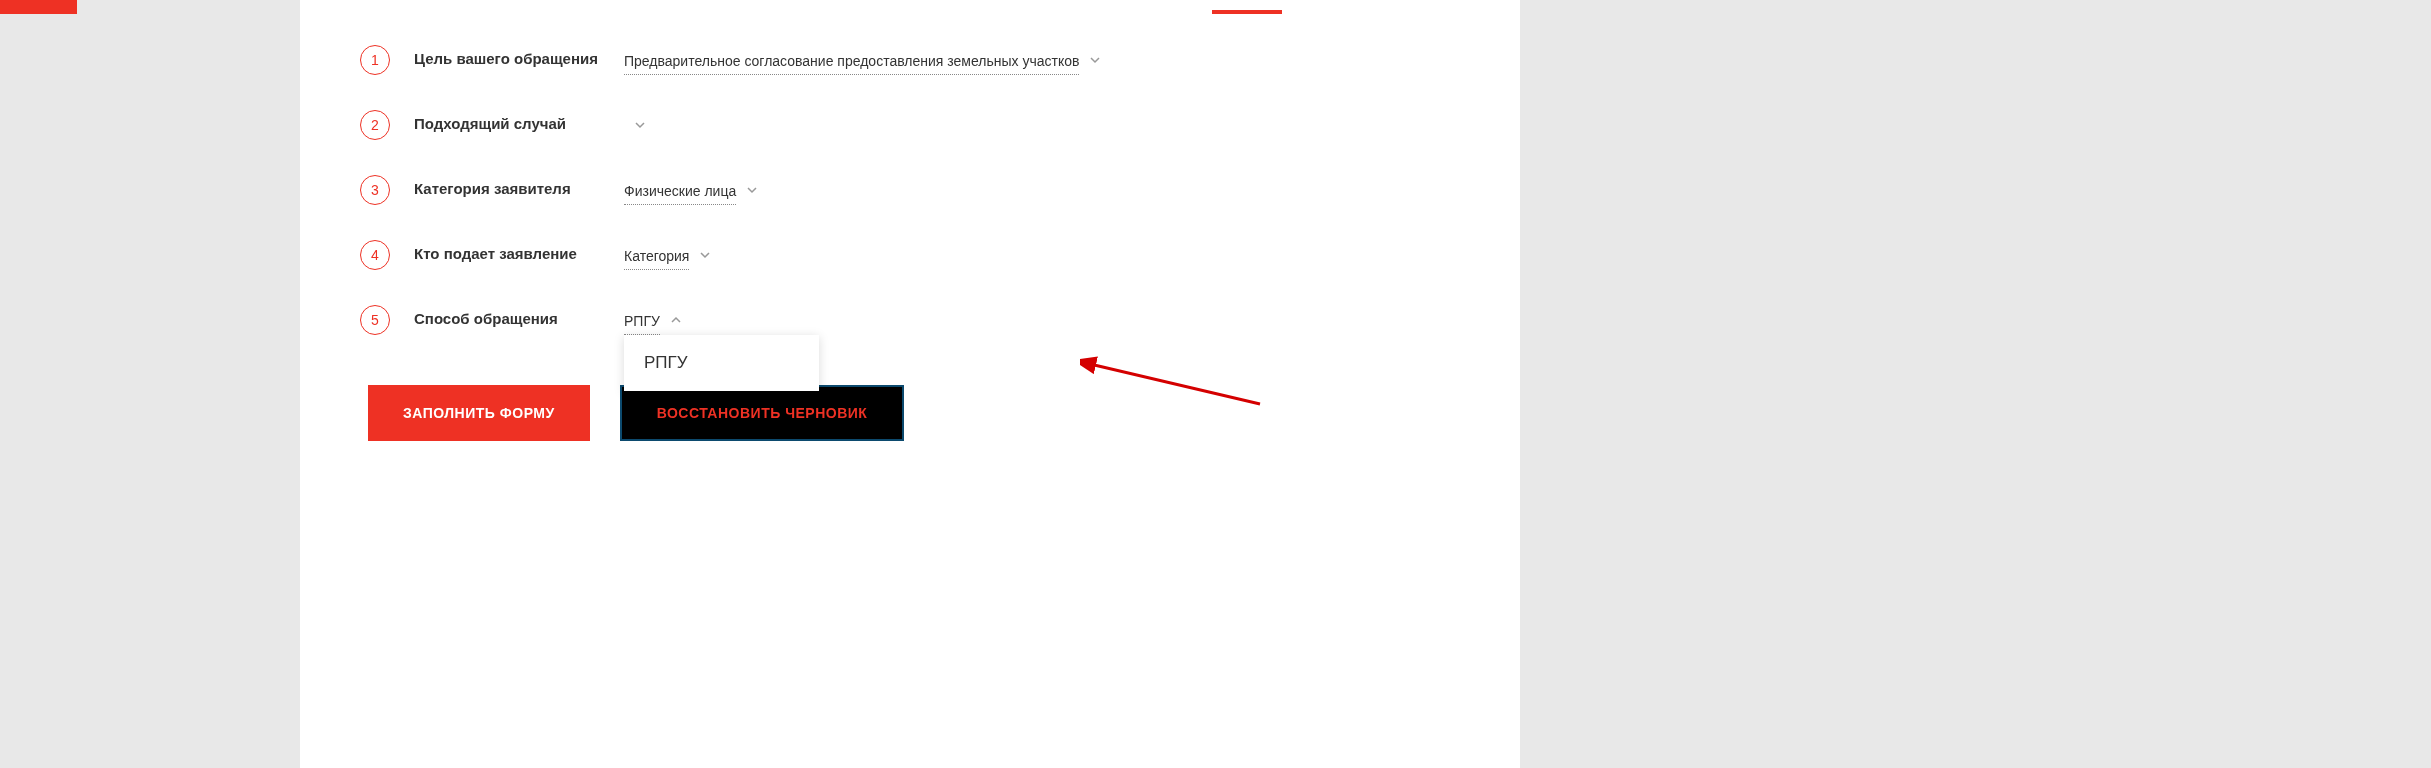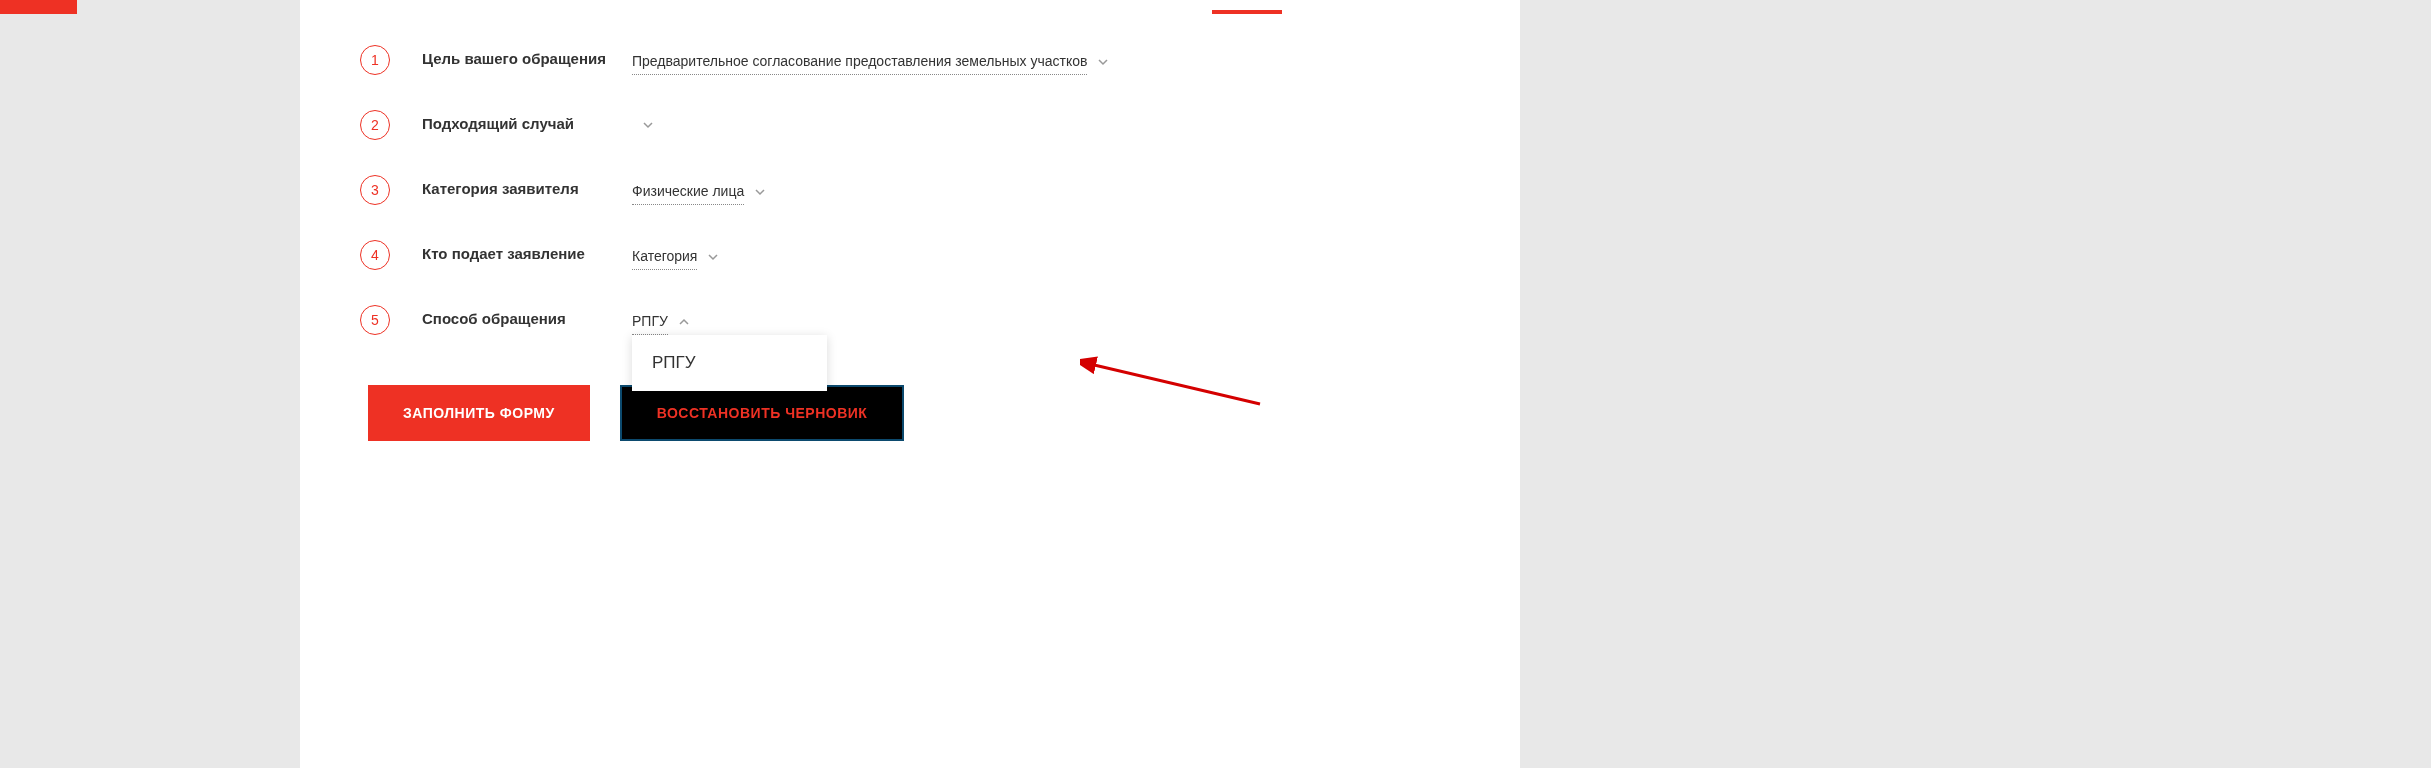--- a/index.html
+++ b/index.html
@@ -55,27 +55,27 @@
       display: flex;
       align-items: center;
       justify-content: center;
       font-size: 14px;
       flex-shrink: 0;
     }
     .step-label {
       font-size: 15px;
       font-weight: 700;
       color: #333;
-      margin-left: 32px;
+      margin-left: 24px;
       width: 210px;
       padding-top: 5px;
     }
     .step-value-wrap {
       display: flex;
-      align-items: center;
+      align-items: flex-start;
       padding-top: 5px;
       position: relative;
     }
     .step-value {
       font-size: 14px;
       color: #333;
       border-bottom: 1px dotted #888;
       line-height: 1.7;
       max-width: 480px;
     }

